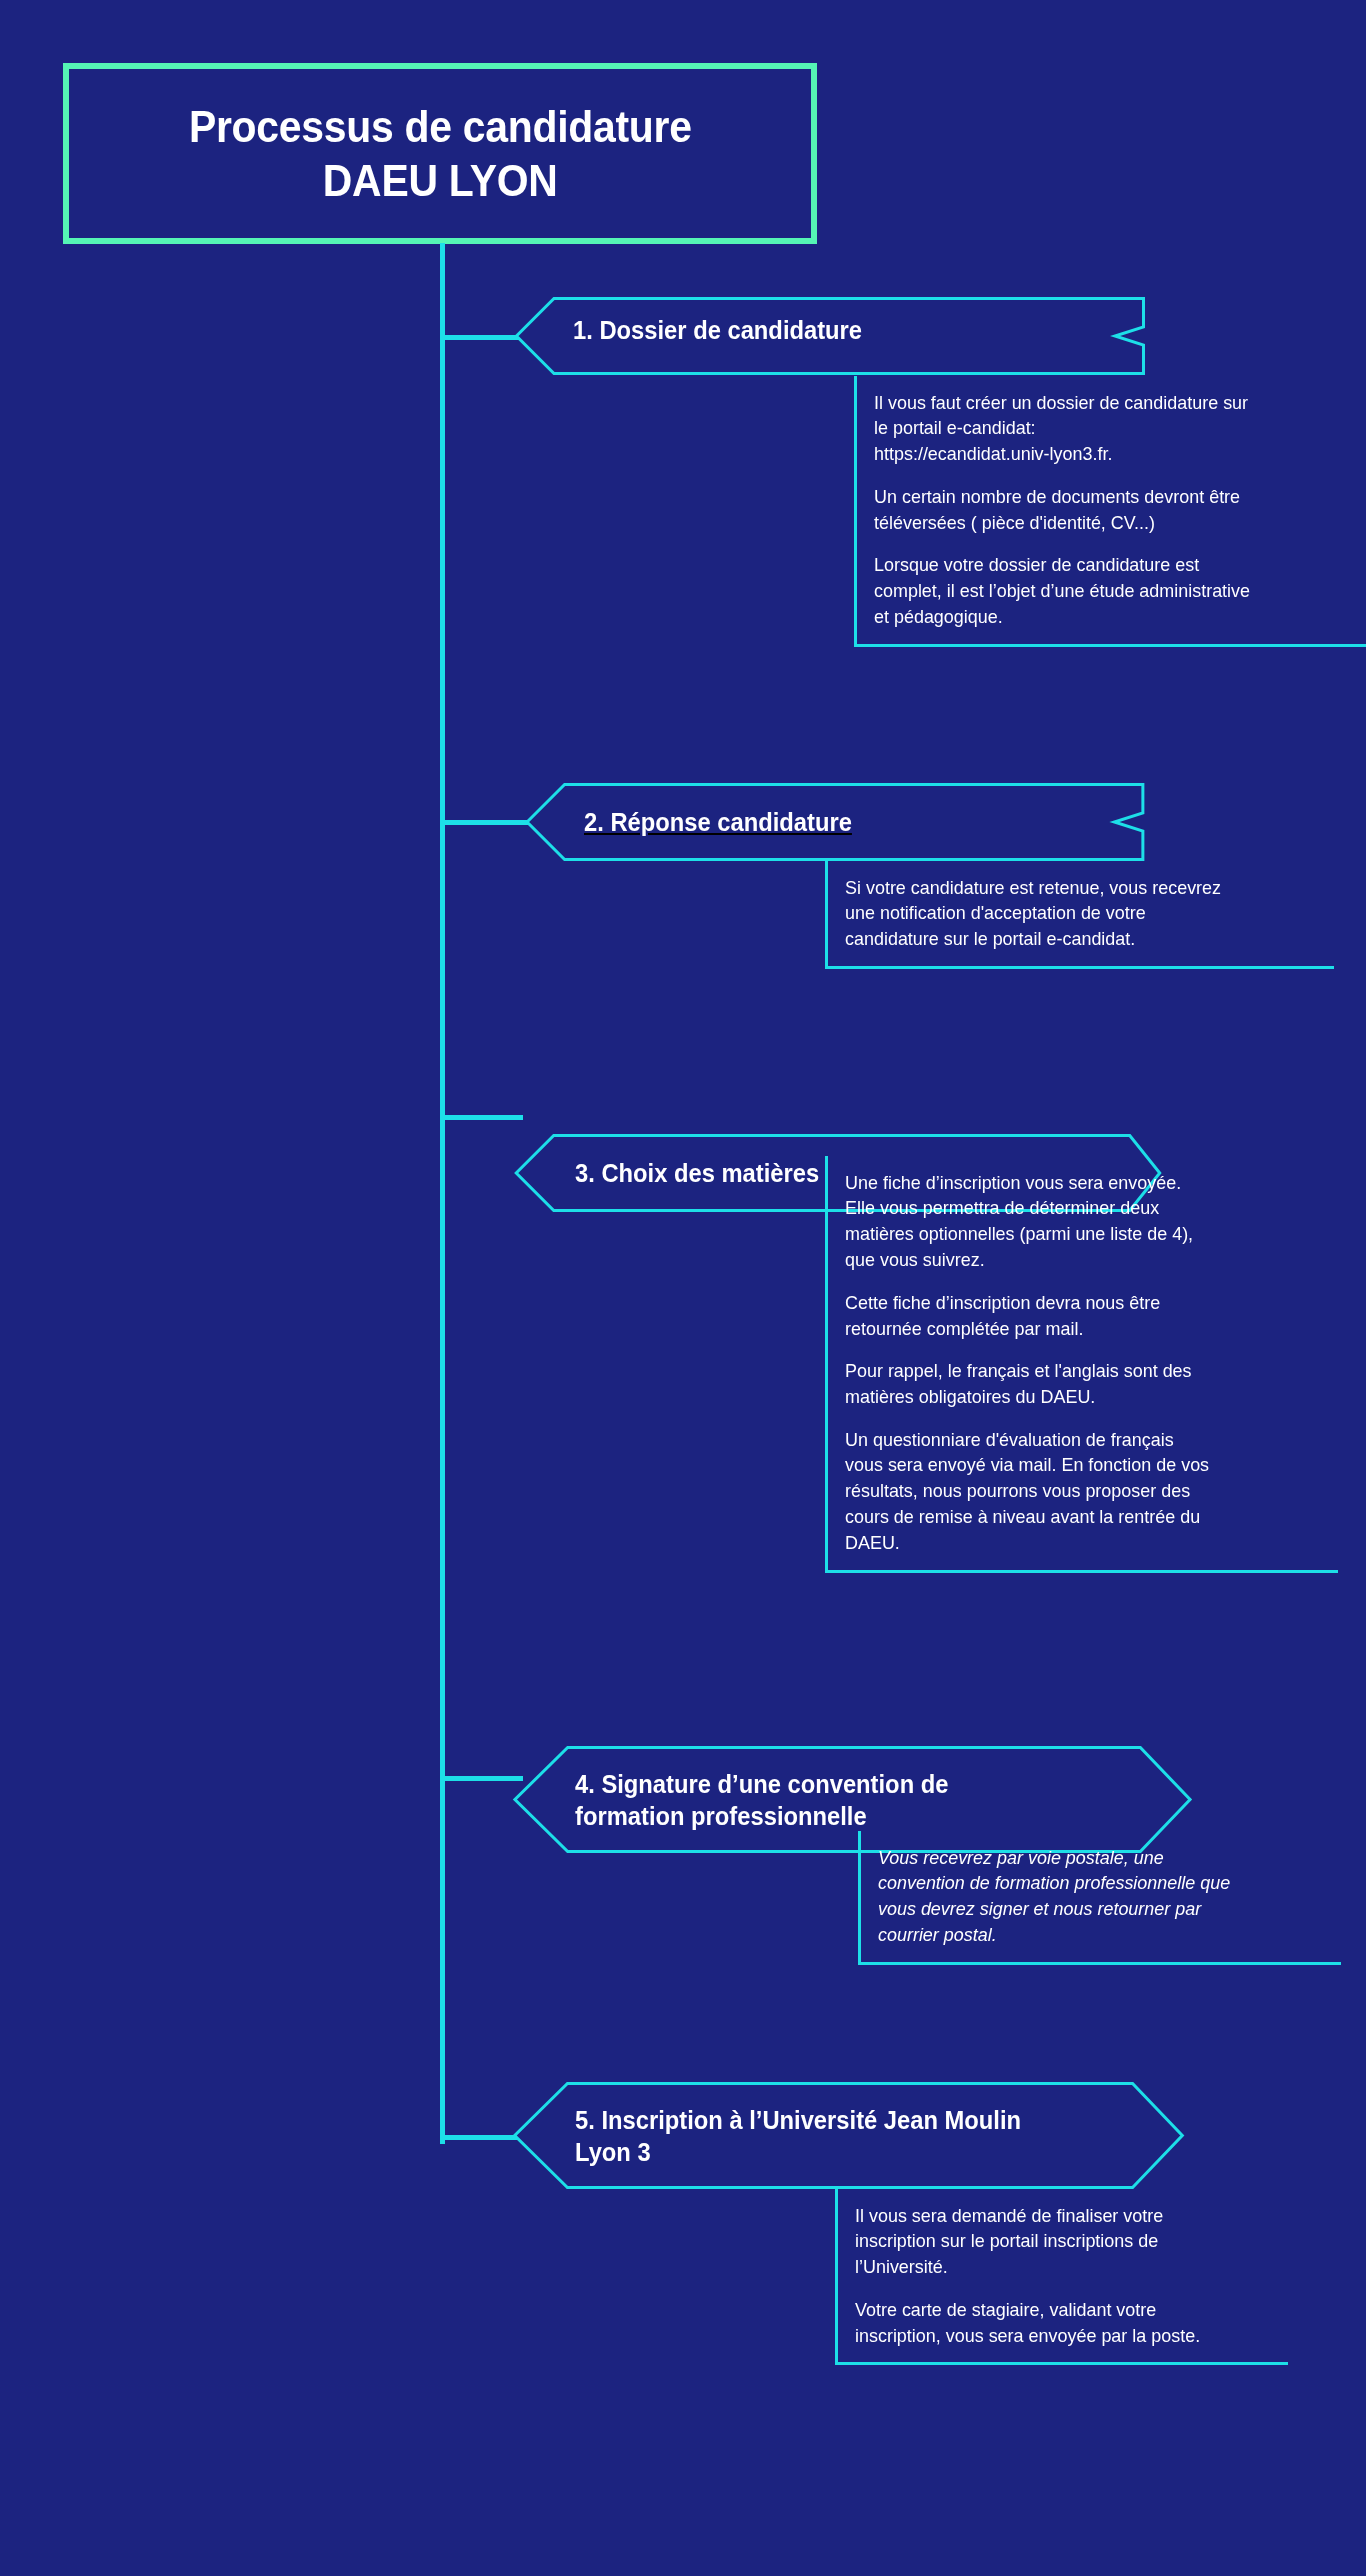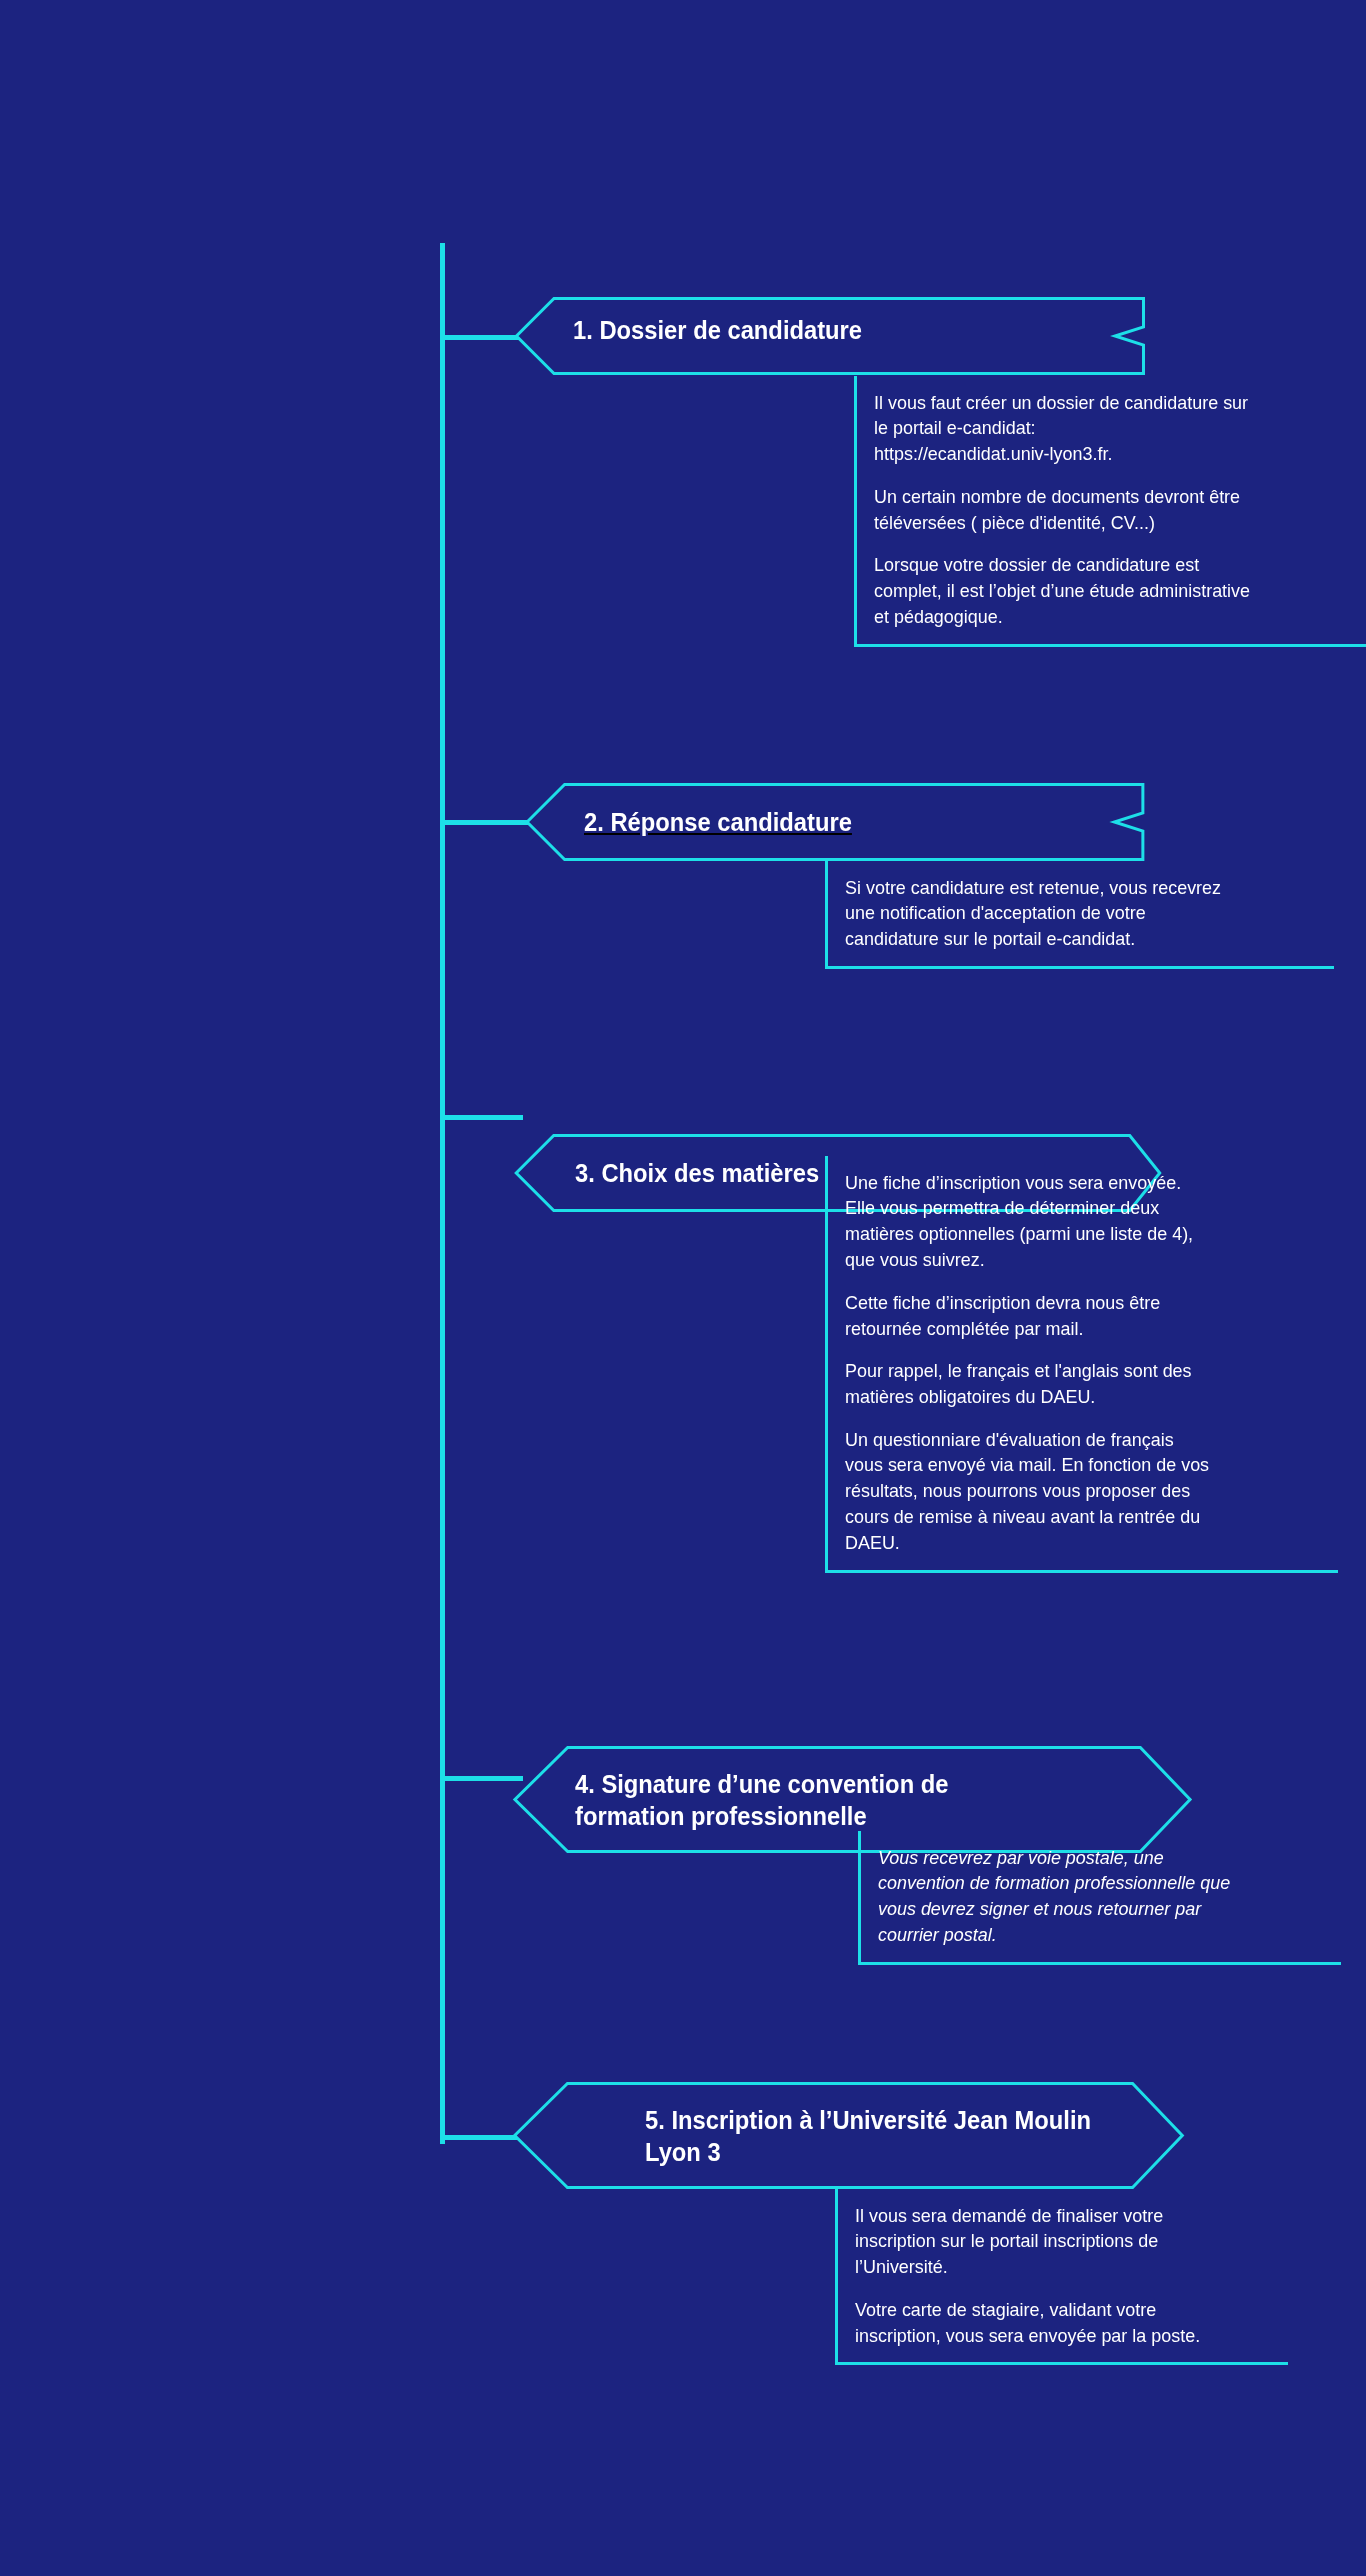--- a/index.html
+++ b/index.html
@@ -97,20 +97,24 @@
     transform:scaleX(0.97);
     transform-origin:left top;
   }
   .para:last-child { margin-bottom:0; }
 </style>
 </head>
 <body>
 
 <div id="root">
 
+  <div class="title-box">
+    <div class="title-line">Processus de candidature</div>
+    <div class="title-line">DAEU LYON</div>
+  </div>
 
   <div class="spine" style="height:1901px;"></div>
 
   <div class="step">
     <div class="connector" style="left:440px; top:335px; width:83px;"></div>
 
     <div class="banner" style="left:513px; top:297px; width:634px; height:66px; padding-left:60px;">
       <svg width="634" height="78" viewBox="0 0 840 104">
         <polygon points="52,2 838,2 838,40 800,52 838,64 838,102 52,102 2,52" fill="#1c2380" stroke="#1ddfe8" stroke-width="4"></polygon>
       </svg>
@@ -196,21 +200,21 @@
 convention de formation professionnelle que
 vous devrez signer et nous retourner par
 courrier postal.</div>
       </div>
     </div>
   </div>
 
   <div class="step">
     <div class="connector" style="left:440px; top:2135px; width:83px;"></div>
 
-    <div class="banner" style="left:513px; top:2082px; width:671px; height:107px; padding-left:62px;justify-content:center;">
+    <div class="banner" style="left:513px; top:2082px; width:671px; height:107px; padding-left:62px;">
       <svg width="671" height="107" viewBox="0 0 890 142">
         <polygon points="72,2 822,2 888,71 822,140 72,140 2,71" fill="#1c2380" stroke="#1ddfe8" stroke-width="4"></polygon>
       </svg>
       <div class="banner-label">5. Inscription à l’Université Jean Moulin
        Lyon 3</div>
     </div>
 
     <div class="desc" style="left:835px; top:2189px; width:453px;">
       <div class="desc-inner">
         <div class="para">Il vous sera demandé de finaliser votre

